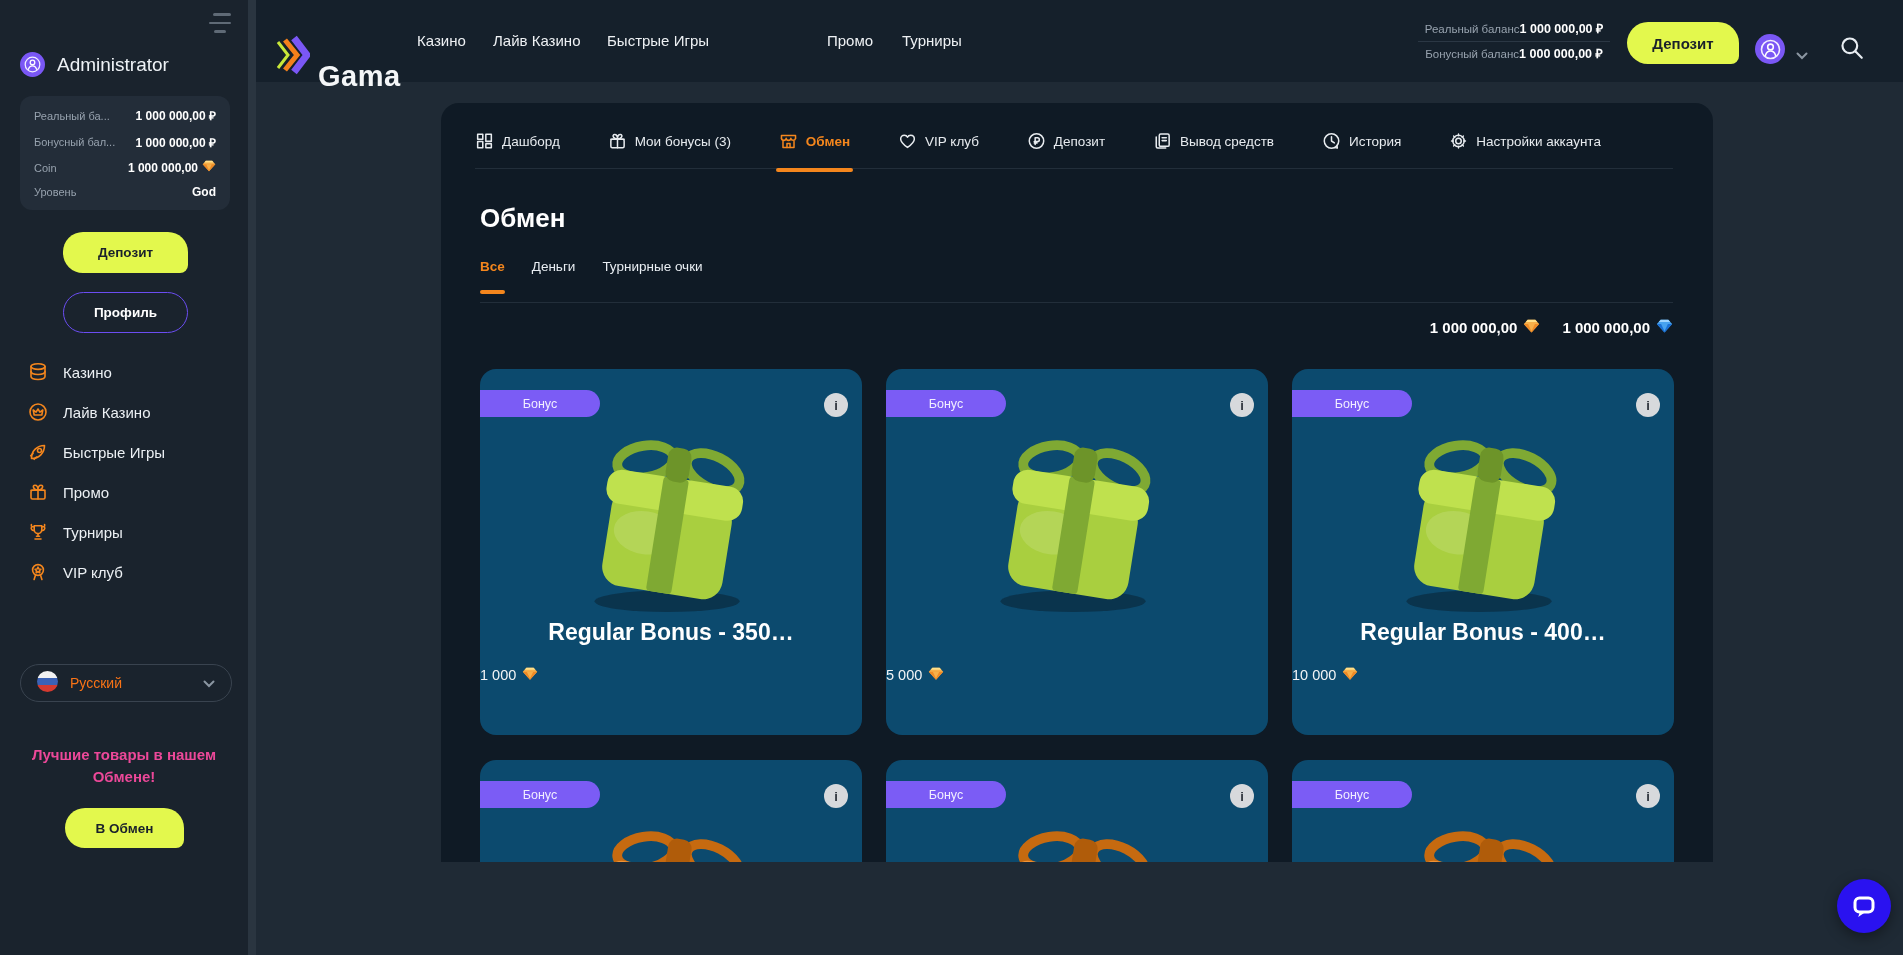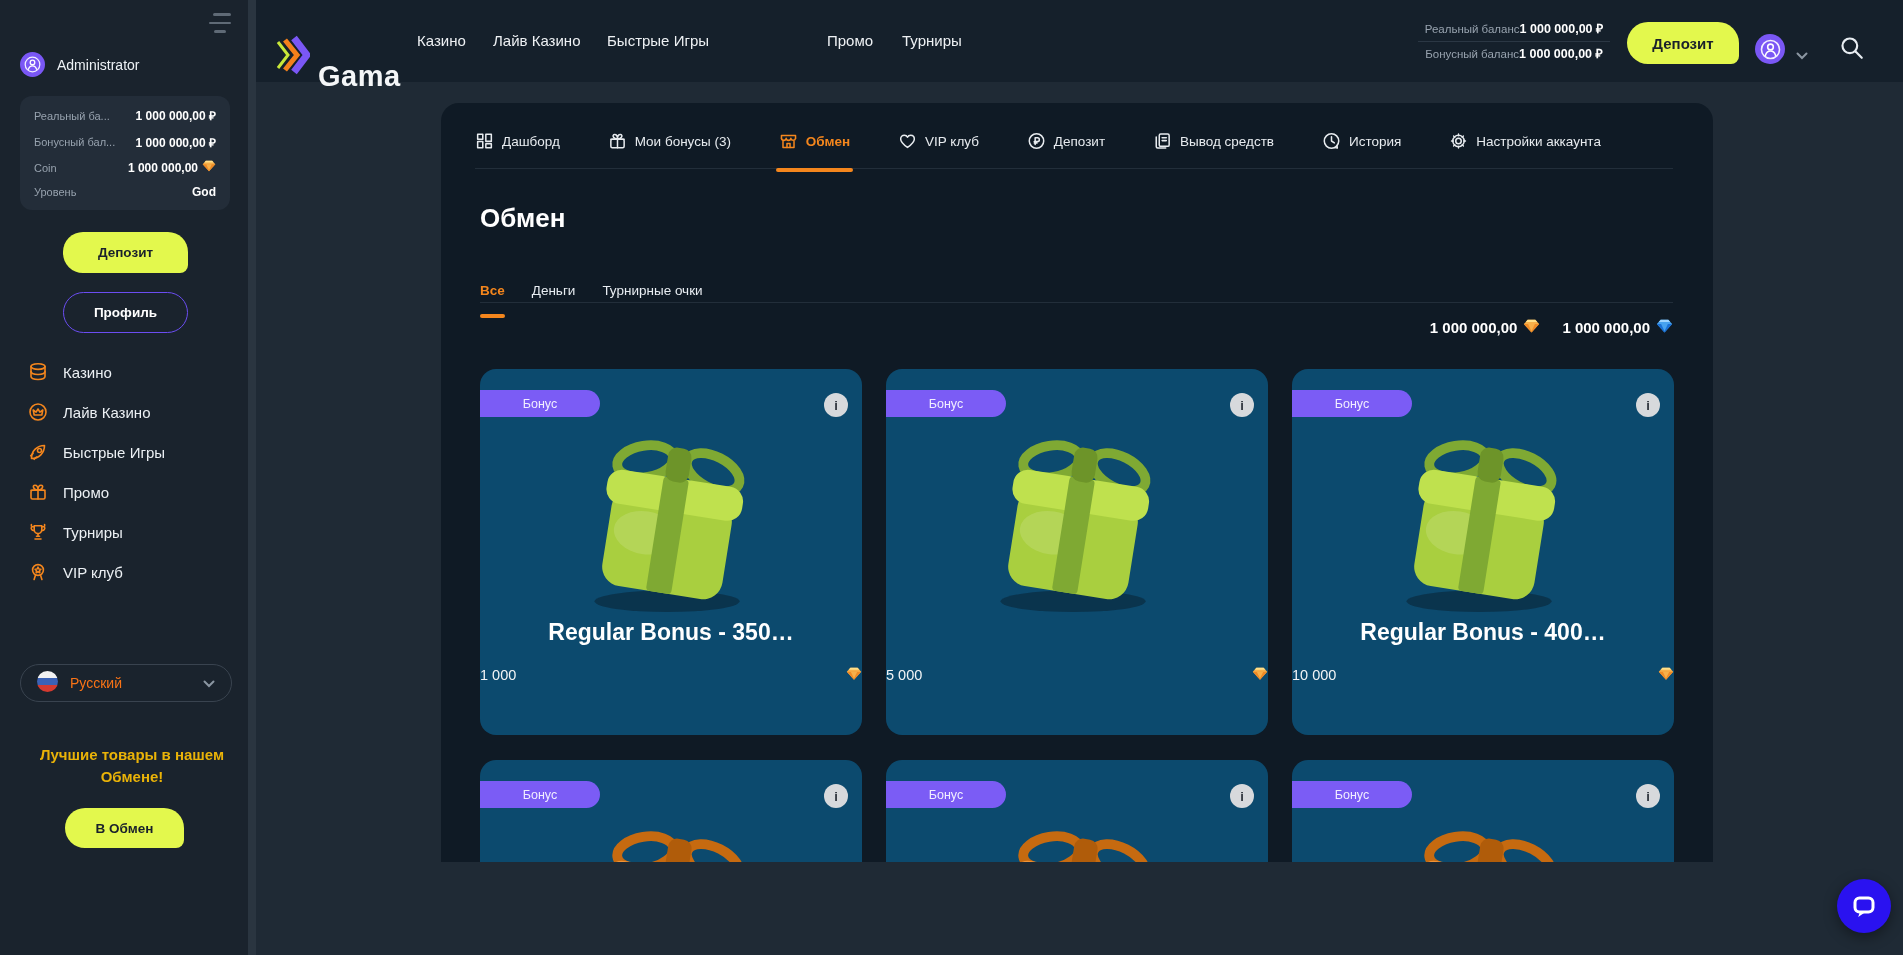--- a/index.html
+++ b/index.html
@@ -11,39 +11,39 @@
   .sidebar { position:absolute; left:0; top:0; width:248px; height:955px; background:#1a232d; }
   .side-scroll { position:absolute; left:248px; top:0; width:8px; height:955px; background:#2a3540; }
   .hamburger { position:absolute; left:209px; top:13px; width:22px; cursor:pointer; }
   .hamburger span { display:block; height:2.5px; border-radius:2px; background:#5f6a76; margin-bottom:6px; }
   .hamburger span:nth-child(1){ width:18px; margin-left:4px; }
   .hamburger span:nth-child(2){ width:22px; }
   .hamburger span:nth-child(3){ width:12px; margin-left:5px; }
 
   .user-row { position:absolute; left:20px; top:52px; display:flex; align-items:center; gap:12px; }
   .avatar-sm { width:25px; height:25px; border-radius:50%; background:#7a57f5; display:flex; align-items:center; justify-content:center; }
-  .user-name { font-size:14px; color:#eef2f6; }
+  .user-name { font-size:19px; color:#eef2f6; }
 
   .balance-card { position:absolute; left:20px; top:96px; width:210px; height:114px; background:#232d39; border-radius:12px; padding:11px 14px; display:flex; flex-direction:column; justify-content:space-between; }
   .bal-row { display:flex; justify-content:space-between; align-items:center; }
   .bal-label { font-size:11px; color:#97a2ae; white-space:nowrap; }
   .bal-value { font-size:12px; font-weight:bold; color:#fff; white-space:nowrap; display:flex; align-items:center; gap:4px; }
 
   .btn-lime { background:#e3f84d; color:#1a212b; font-weight:bold; border:none; border-radius:20px 20px 8px 20px; cursor:pointer; font-family:inherit; }
   .side-deposit { position:absolute; left:63px; top:232px; width:125px; height:41px; font-size:13.5px; }
   .side-profile { position:absolute; left:63px; top:292px; width:125px; height:41px; background:transparent; color:#fff; font-weight:bold; font-size:13.5px; border:1.5px solid #6b4df2; border-radius:21px; cursor:pointer; font-family:inherit; }
 
   .side-nav { position:absolute; left:0; top:352px; width:248px; }
   .snav-item { display:flex; align-items:center; gap:15px; height:40px; padding-left:27px; cursor:pointer; }
   .snav-icon { width:21px; height:21px; color:#f4861d; display:flex; align-items:center; justify-content:center; }
   .snav-label { font-size:15px; color:#ecf0f4; }
 
   .lang-select { position:absolute; left:20px; top:664px; width:212px; height:38px; border:1px solid #39434f; border-radius:19px; display:flex; align-items:center; padding:0 16px; gap:12px; cursor:pointer; }
   .lang-label { font-size:14px; color:#f97316; flex:1; }
-  .promo-text { position:absolute; left:8px; top:744px; width:248px; padding:0 26px; text-align:center; font-size:15px; font-weight:bold; line-height:22px; color:#eab308; }
+  .promo-text { position:absolute; left:0; top:744px; width:248px; padding:0 26px; text-align:center; font-size:15px; font-weight:bold; line-height:22px; color:#ec4899; }
   .side-cta { position:absolute; left:65px; top:808px; width:119px; height:40px; font-size:13.5px; }
 
   
   .content { position:absolute; left:256px; top:0; width:1647px; height:955px; background:#1f2a35; }
   .topbar { position:absolute; left:0; top:0; width:1647px; height:82px; background:#15202b; }
 
   .logo { position:absolute; left:20px; top:20px; display:flex; align-items:center; gap:8px; }
   .brand { font-size:29px; font-weight:800; letter-spacing:0.5px; color:#f4f6f8;margin-top:40px; }
   .tnav-link { position:absolute; top:32px; font-size:15px; color:#eef1f4; text-decoration:none; cursor:pointer; white-space:nowrap; }
 
@@ -61,36 +61,36 @@
   
   .panel { position:absolute; left:185px; top:103px; width:1272px; height:759px; background:#0f1a25; border-radius:18px 18px 0 0; overflow:hidden; }
   .tabs { position:absolute; left:34px; top:23px; width:1126px; height:30px; display:flex; justify-content:space-between; align-items:center; }
   .tab { position:relative; display:flex; align-items:center; gap:8px; font-size:13.5px; color:#e7ebef; cursor:pointer; white-space:nowrap; height:30px; }
   .tab .tab-icon { width:19px; height:19px; display:flex; align-items:center; justify-content:center; color:#e7ebef; }
   .tab.active, .tab.active .tab-icon { color:#f4861d; font-weight:bold; }
   .tab.active::after { content:""; position:absolute; left:-3px; right:-3px; bottom:-16px; height:4px; border-radius:3px; background:#f4861d; z-index:2; }
   .tabs-divider { position:absolute; left:34px; top:65px; width:1198px; height:1px; background:#222e3a; }
 
   .page-title { position:absolute; left:39px; top:100px; font-size:26px; font-weight:bold; color:#fff; }
-  .filters { position:absolute; left:39px; top:176px; display:flex; gap:27px; height:22px; align-items:center; }
+  .filters { position:absolute; left:39px; top:152px; display:flex; gap:27px; height:22px; align-items:center; }
   .filter { position:relative; font-size:13.5px; color:#e8edf2; cursor:pointer; }
   .filter.active { color:#f4861d; font-weight:bold; }
   .filter.active::after { content:""; position:absolute; left:0; right:0; bottom:-20px; height:4px; border-radius:3px; background:#f4861d; z-index:2; }
   .filters-divider { position:absolute; left:39px; top:199px; width:1193px; height:1px; background:#222e3a; }
 
   .wallet { position:absolute; right:40px; top:216px; display:flex; gap:22px; align-items:center; }
   .wallet-item { display:flex; align-items:center; gap:6px; font-size:15px; font-weight:bold; color:#fff; }
 
   .cards { position:absolute; left:39px; top:266px; display:grid; grid-template-columns:repeat(3, 382px); grid-auto-rows:366px; column-gap:24px; row-gap:25px; }
   .card { position:relative; background:#0c4a6e; border-radius:16px; cursor:pointer; }
   .card-badge { position:absolute; left:0; top:21px; width:120px; height:27px; background:#7b5cf5; border-radius:0 14px 14px 0; color:#f1eeff; font-size:12.5px; display:flex; align-items:center; justify-content:center; }
   .card-info { position:absolute; right:14px; top:24px; width:24px; height:24px; border-radius:50%; background:#d7d9dc; color:#30363e; font-size:13px; font-weight:bold; display:flex; align-items:center; justify-content:center; cursor:pointer; }
   .card-gift { position:absolute; left:50%; top:52px; transform:translateX(-50%); }
   .card-title { position:absolute; left:0; top:250px; width:100%; text-align:center; font-size:23px; font-weight:bold; color:#fff; white-space:nowrap; }
-  .card-price { position:absolute; left:0; top:298px; width:100%; display:flex; align-items:center; justify-content:space-between; gap:6px; font-size:14.5px; color:#f2f4f6; }
+  .card-price { position:absolute; left:0; top:298px; width:100%; display:flex; align-items:center; justify-content:flex-start; gap:6px; font-size:14.5px; color:#f2f4f6; }
 
   .chat-btn { position:absolute; left:1837px; top:879px; width:54px; height:54px; border-radius:50%; background:#2a12f0; display:flex; align-items:center; justify-content:center; cursor:pointer; box-shadow:0 4px 14px rgba(0,0,0,0.4); }
 </style>
 </head>
 <body>
 
 <div id="app">
 
   <aside class="sidebar">
     <div class="hamburger">

